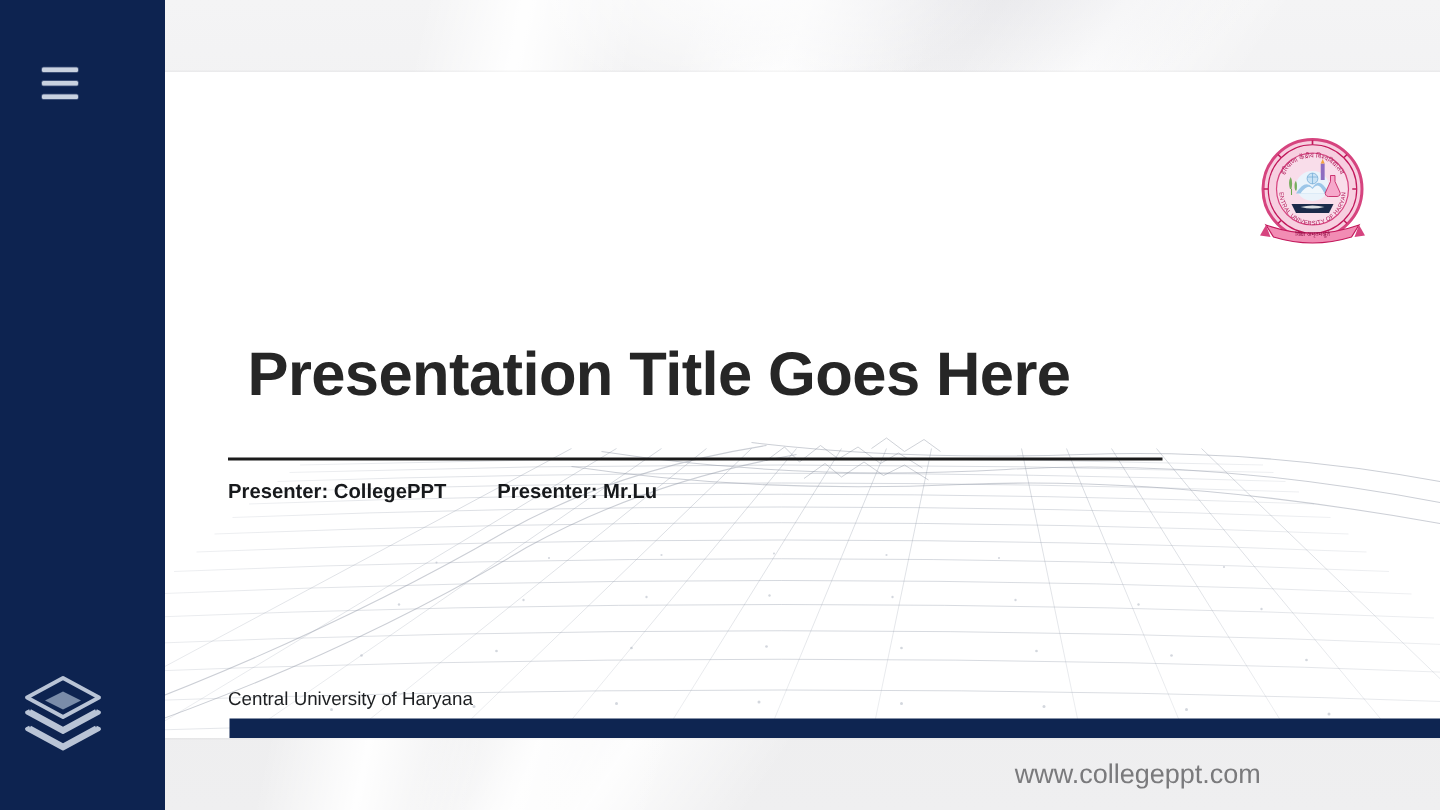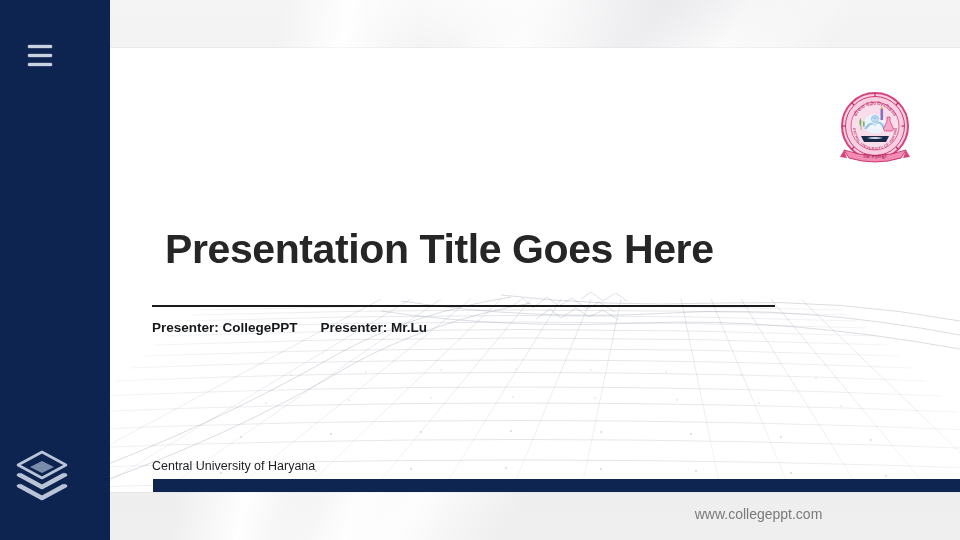--- a/index.html
+++ b/index.html
@@ -68,42 +68,42 @@
     font-size:41px; font-weight:bold; color:#262626;
     letter-spacing:-0.4px; white-space:nowrap;margin-left:13px;
   }
   .rule{
     position:absolute; left:71px; top:257px; width:623px; height:0;
     border-top:2px solid #1b1b1b;
   }
   .byline{
     position:absolute; left:71px; top:272px;
     font-size:13.5px; font-weight:bold; color:#17191c;
-    display:flex; gap:23px; white-space:nowrap;
+    display:flex; gap:34px; white-space:nowrap;
   }
   .org{
     position:absolute; left:71px; top:411px;
     font-size:12.5px; color:#1d1f22; white-space:nowrap;
   }
   .bottombar{
     position:absolute; left:72px; bottom:0; right:0; height:13px;
     background:#0e2551;
   }
 
   
   .emblem{
     position:absolute; left:753px; top:38px; width:82px; height:86px;
   }
   .emblem svg{ width:100%; height:100%; display:block; }
 
   
   .footer-url{
     position:absolute; left:0; top:506px; width:960px;
     text-align:center; padding-right:28px;
-    font-size:14px; color:#7a7a7c; z-index:4;
+    font-size:18px; color:#7a7a7c; z-index:4;
   }
   .footer-url span{ display:inline-block; margin-left:585px; }
 </style>
 </head>
 <body>
 
 <div id="root">
 
   <div class="backdrop"></div>
 

